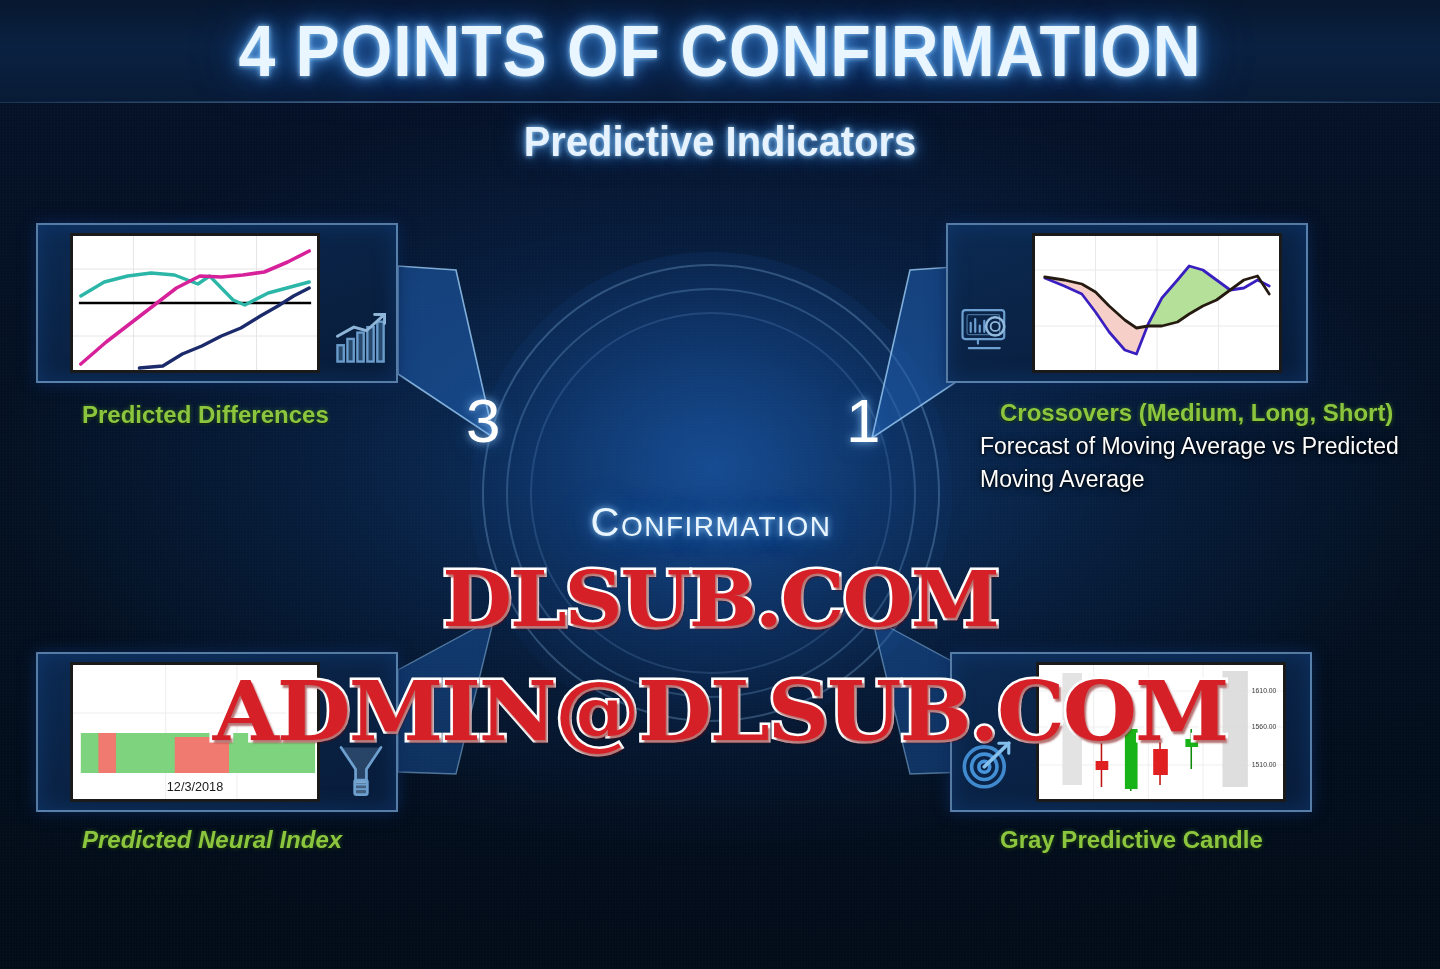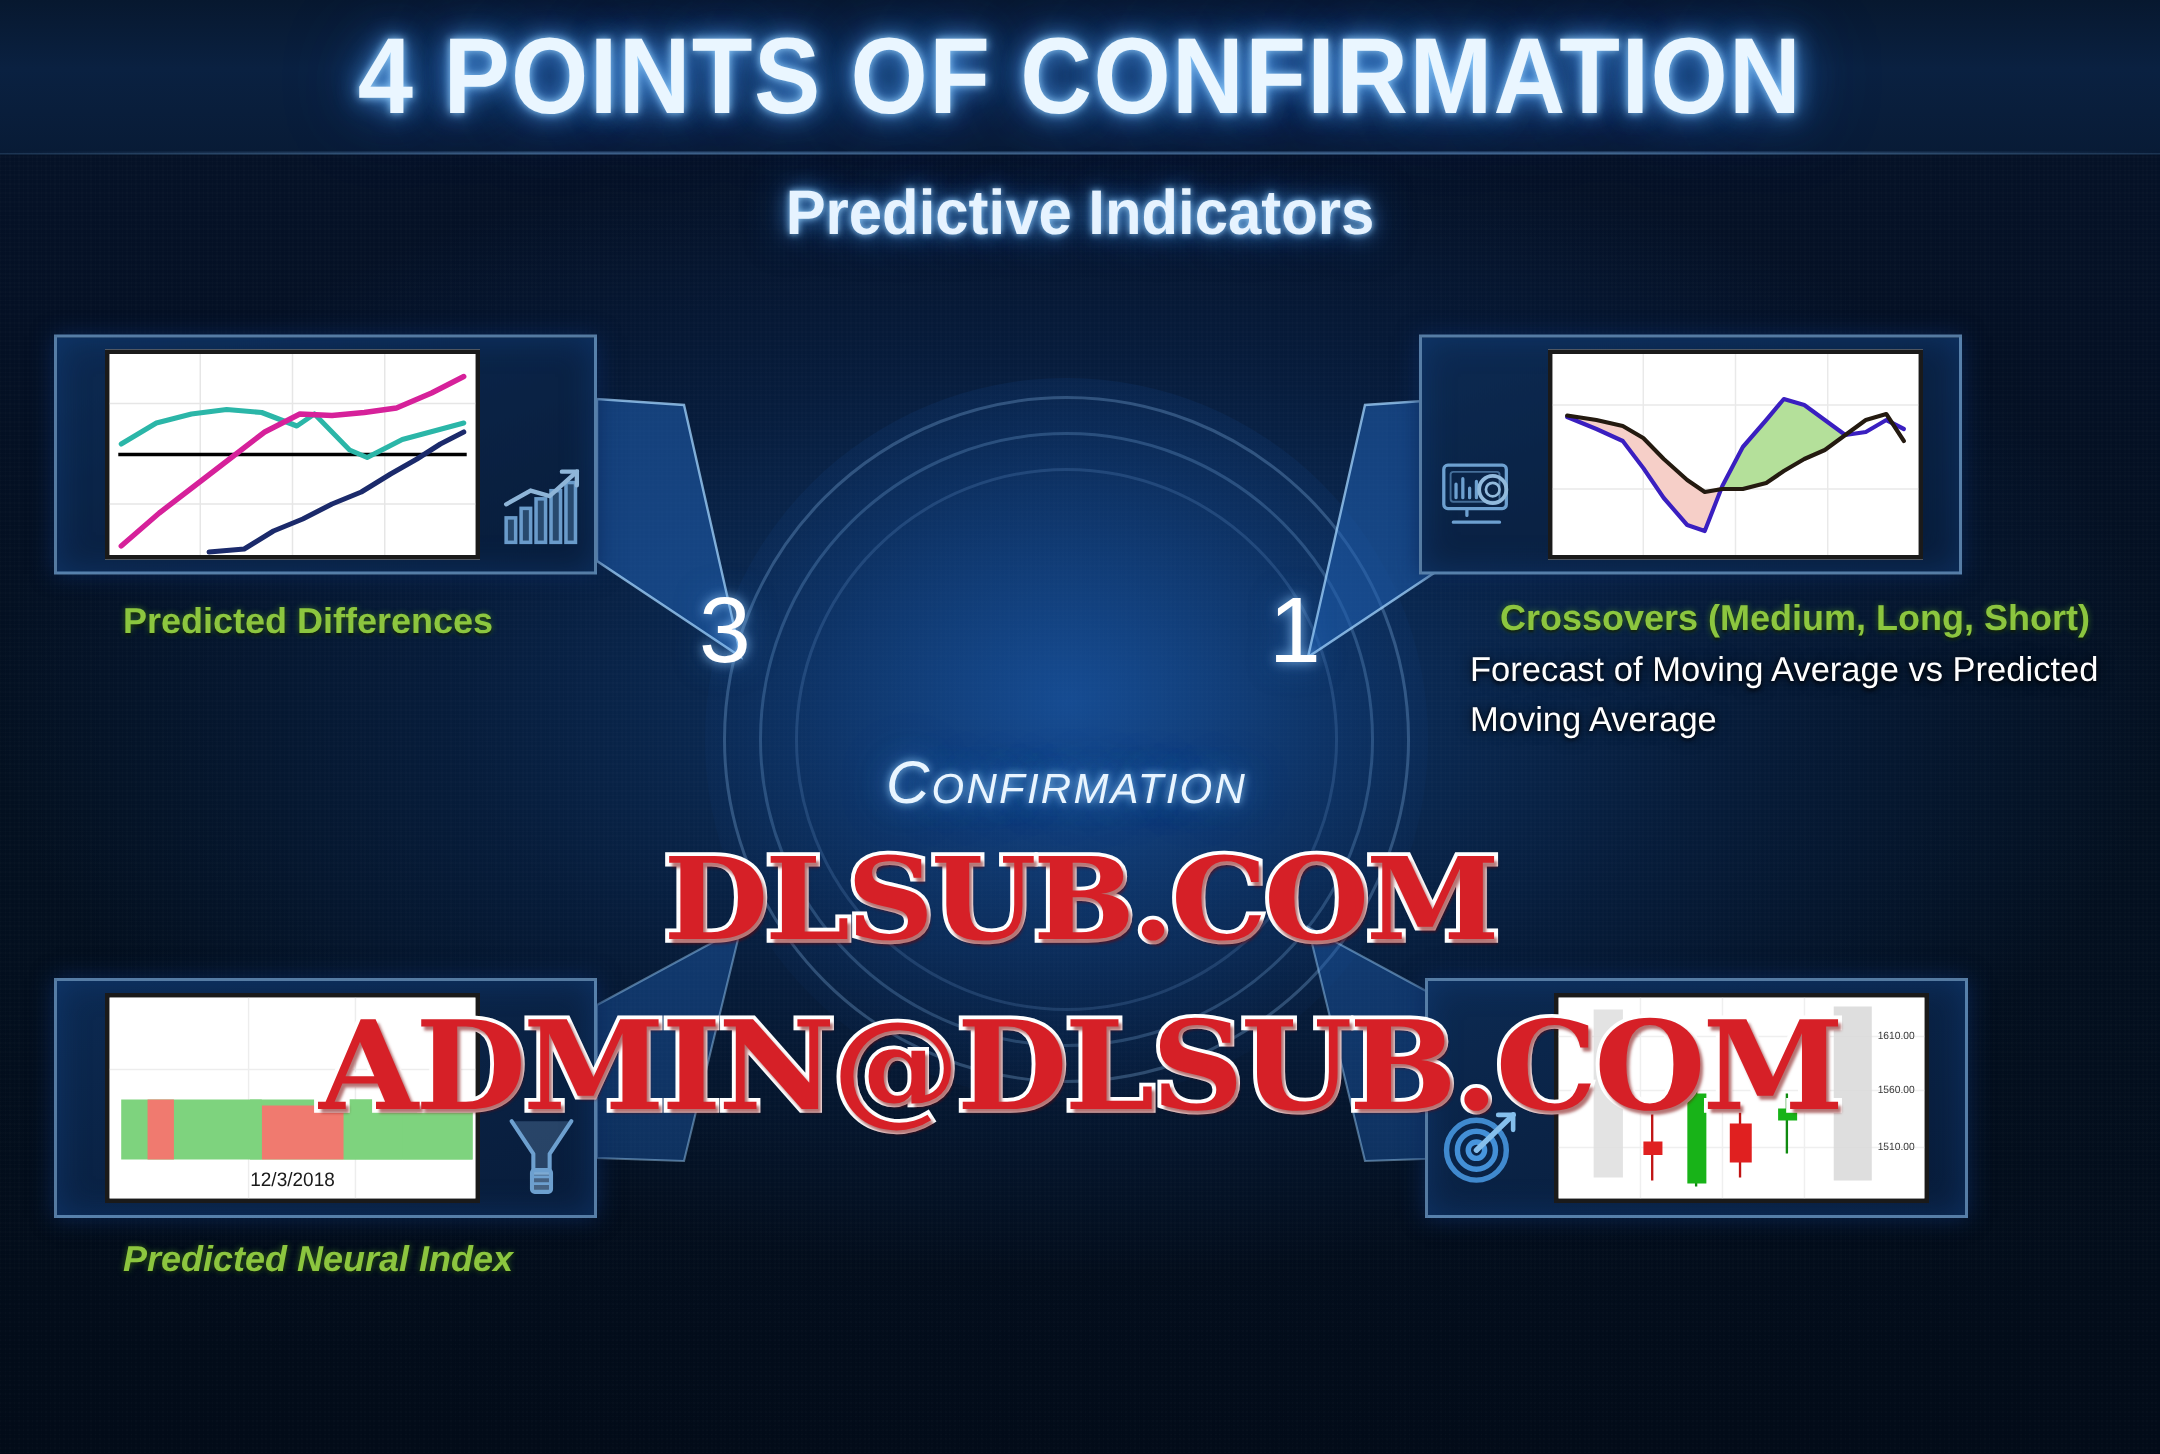--- a/index.html
+++ b/index.html
@@ -95,21 +95,20 @@
 
   #center-label {
     position: absolute; left: 470px; top: 500px; width: 482px;
     text-align: center;
     color: #e9f5ff;
     font-size: 40px;
     font-weight: 400;
     letter-spacing: 1.5px;
     font-variant: small-caps;
     text-shadow: 0 0 6px rgba(150,210,255,0.9), 0 0 18px rgba(70,150,240,0.7), 0 0 36px rgba(40,110,200,0.45);
-    font-style: italic;
   }
 
   
   .connector { position: absolute; pointer-events: none; }
 
   
   .step-number {
     position: absolute;
     color: #ffffff;
     font-size: 62px;
@@ -373,18 +372,19 @@
         <g font-family="Liberation Sans, sans-serif" font-size="7" fill="#3a3a3a">
           <text x="218" y="28">1610.00</text>
           <text x="218" y="64">1560.00</text>
           <text x="218" y="102">1510.00</text>
         </g>
       </svg>
     </div>
   </div>
 
   <div class="caption" id="cap-br">
+    <div class="cap-title">Gray Predictive Candle</div>
   </div>
 
   <div class="watermark" id="wm-1">DLSUB.COM</div>
   <div class="watermark" id="wm-2">ADMIN@DLSUB.COM</div>
 
 </div>
 
 </body></html>

